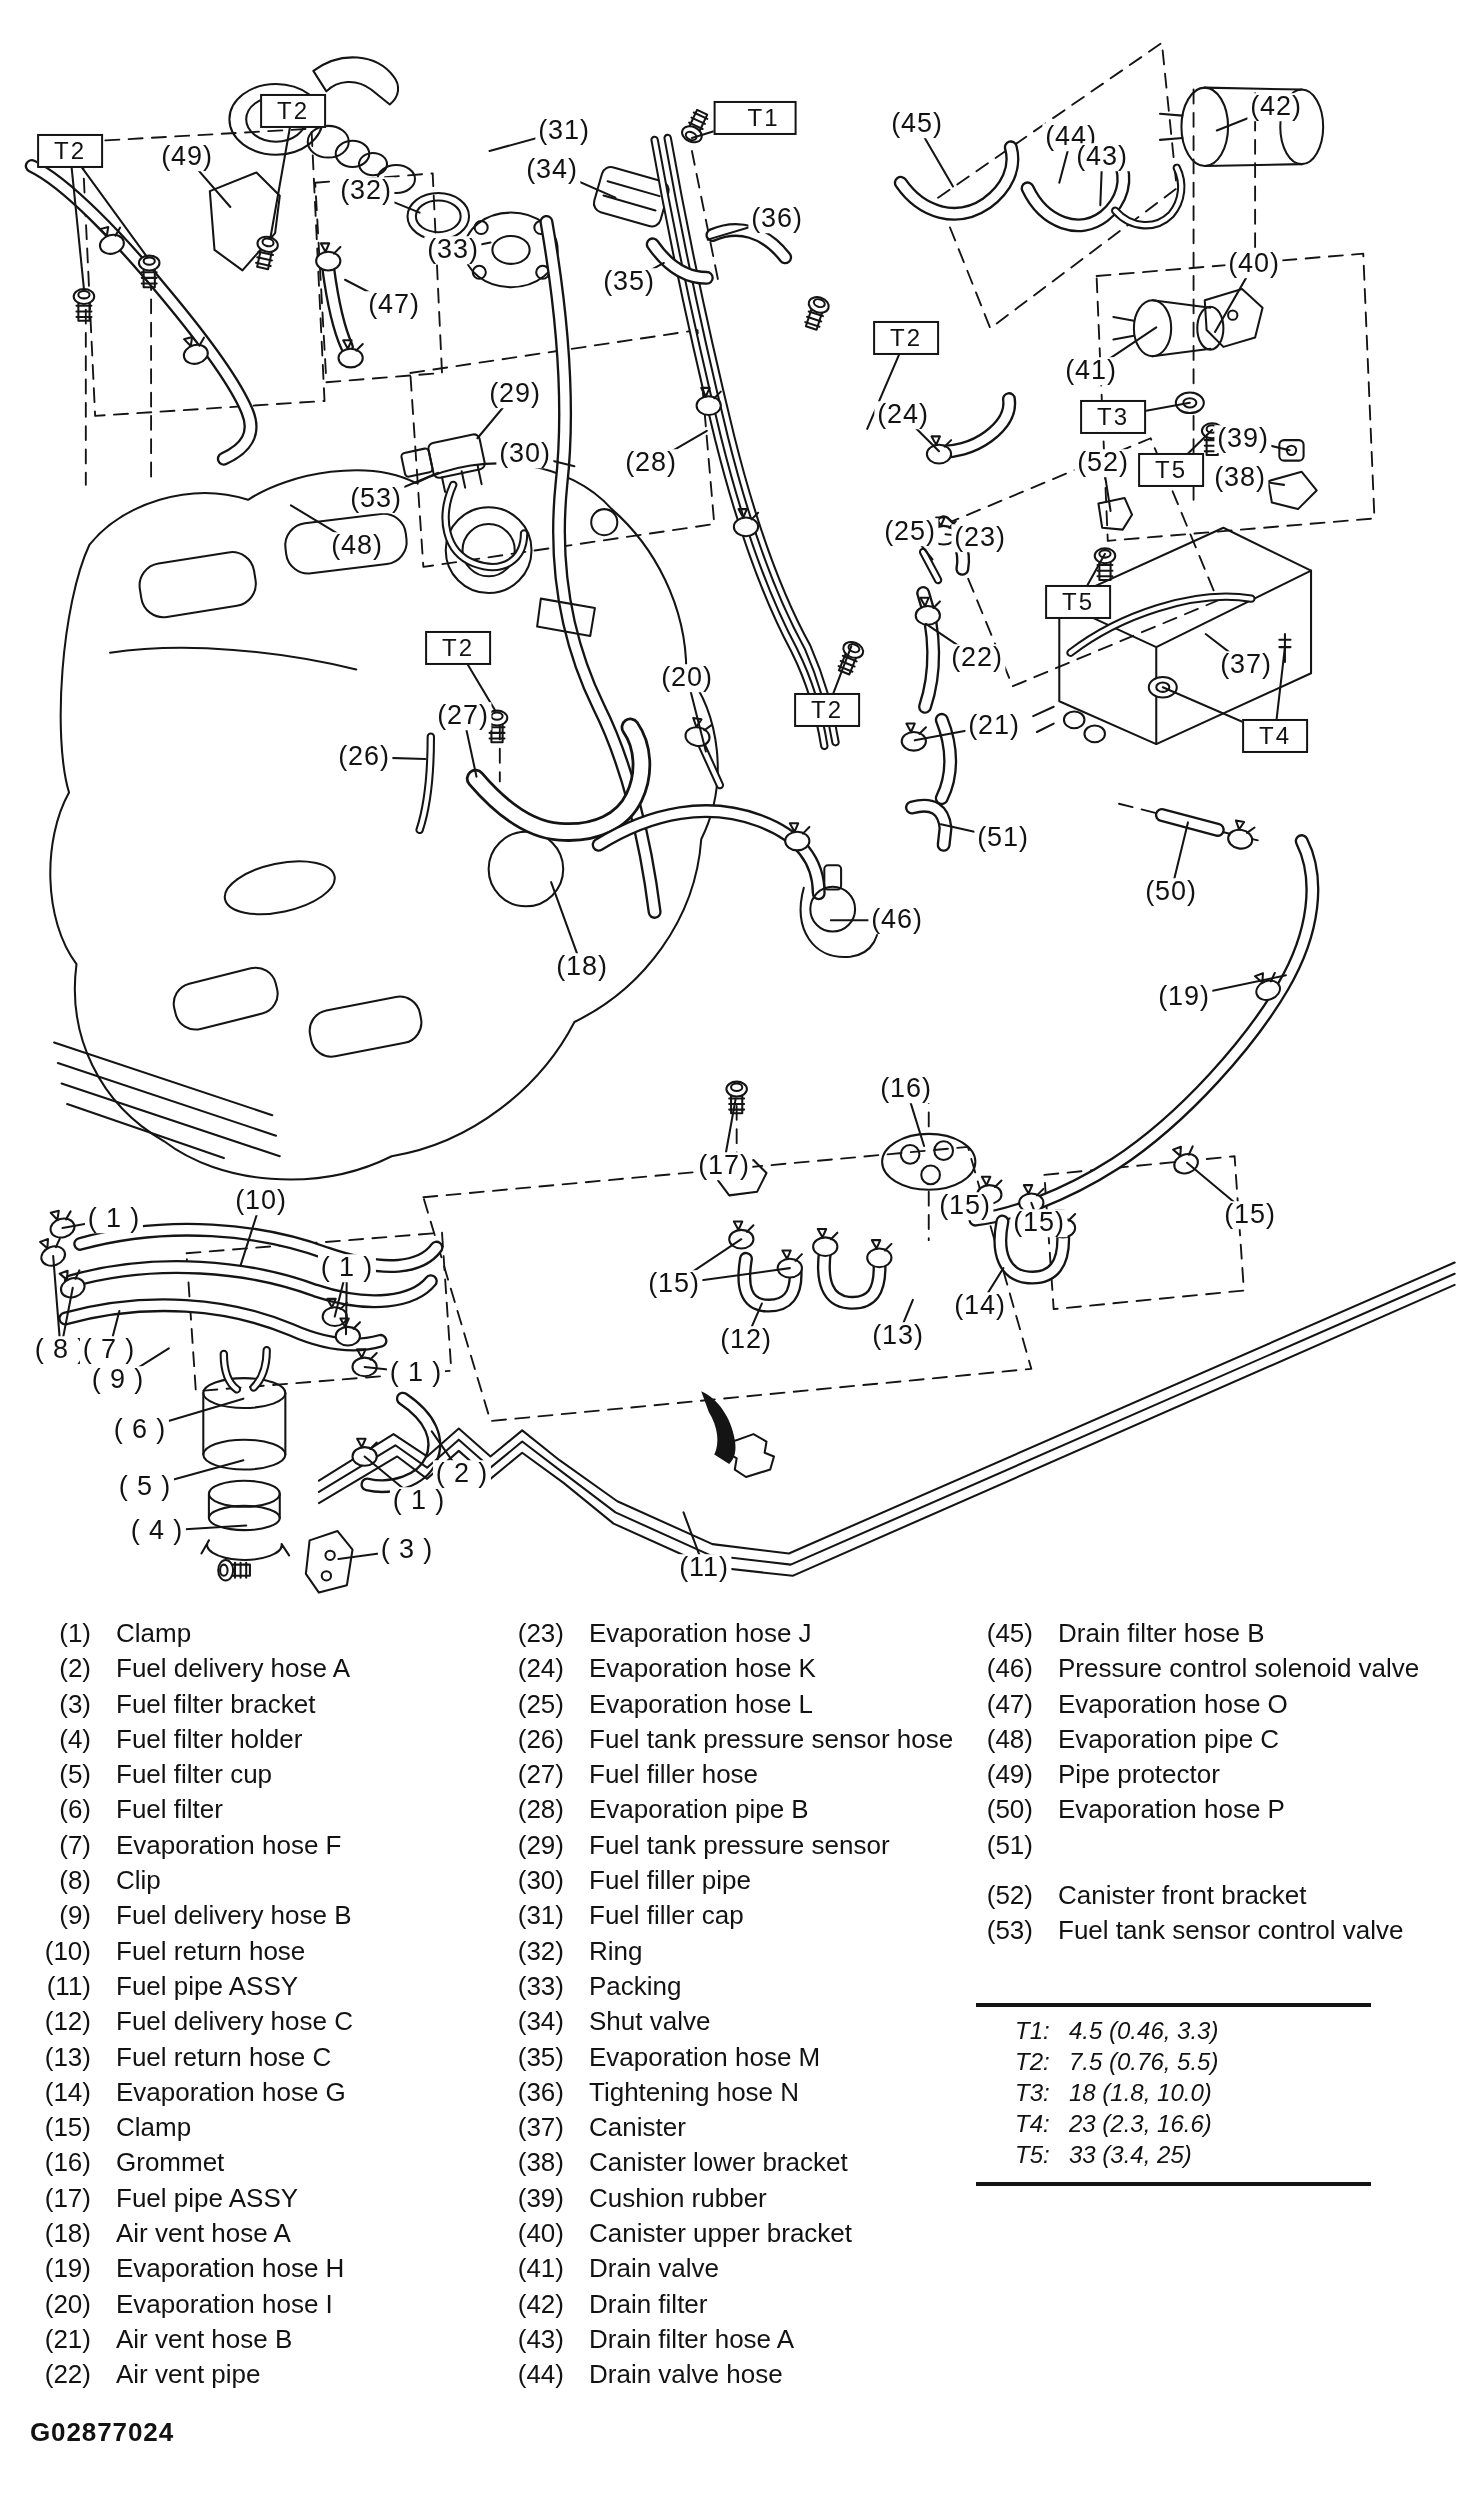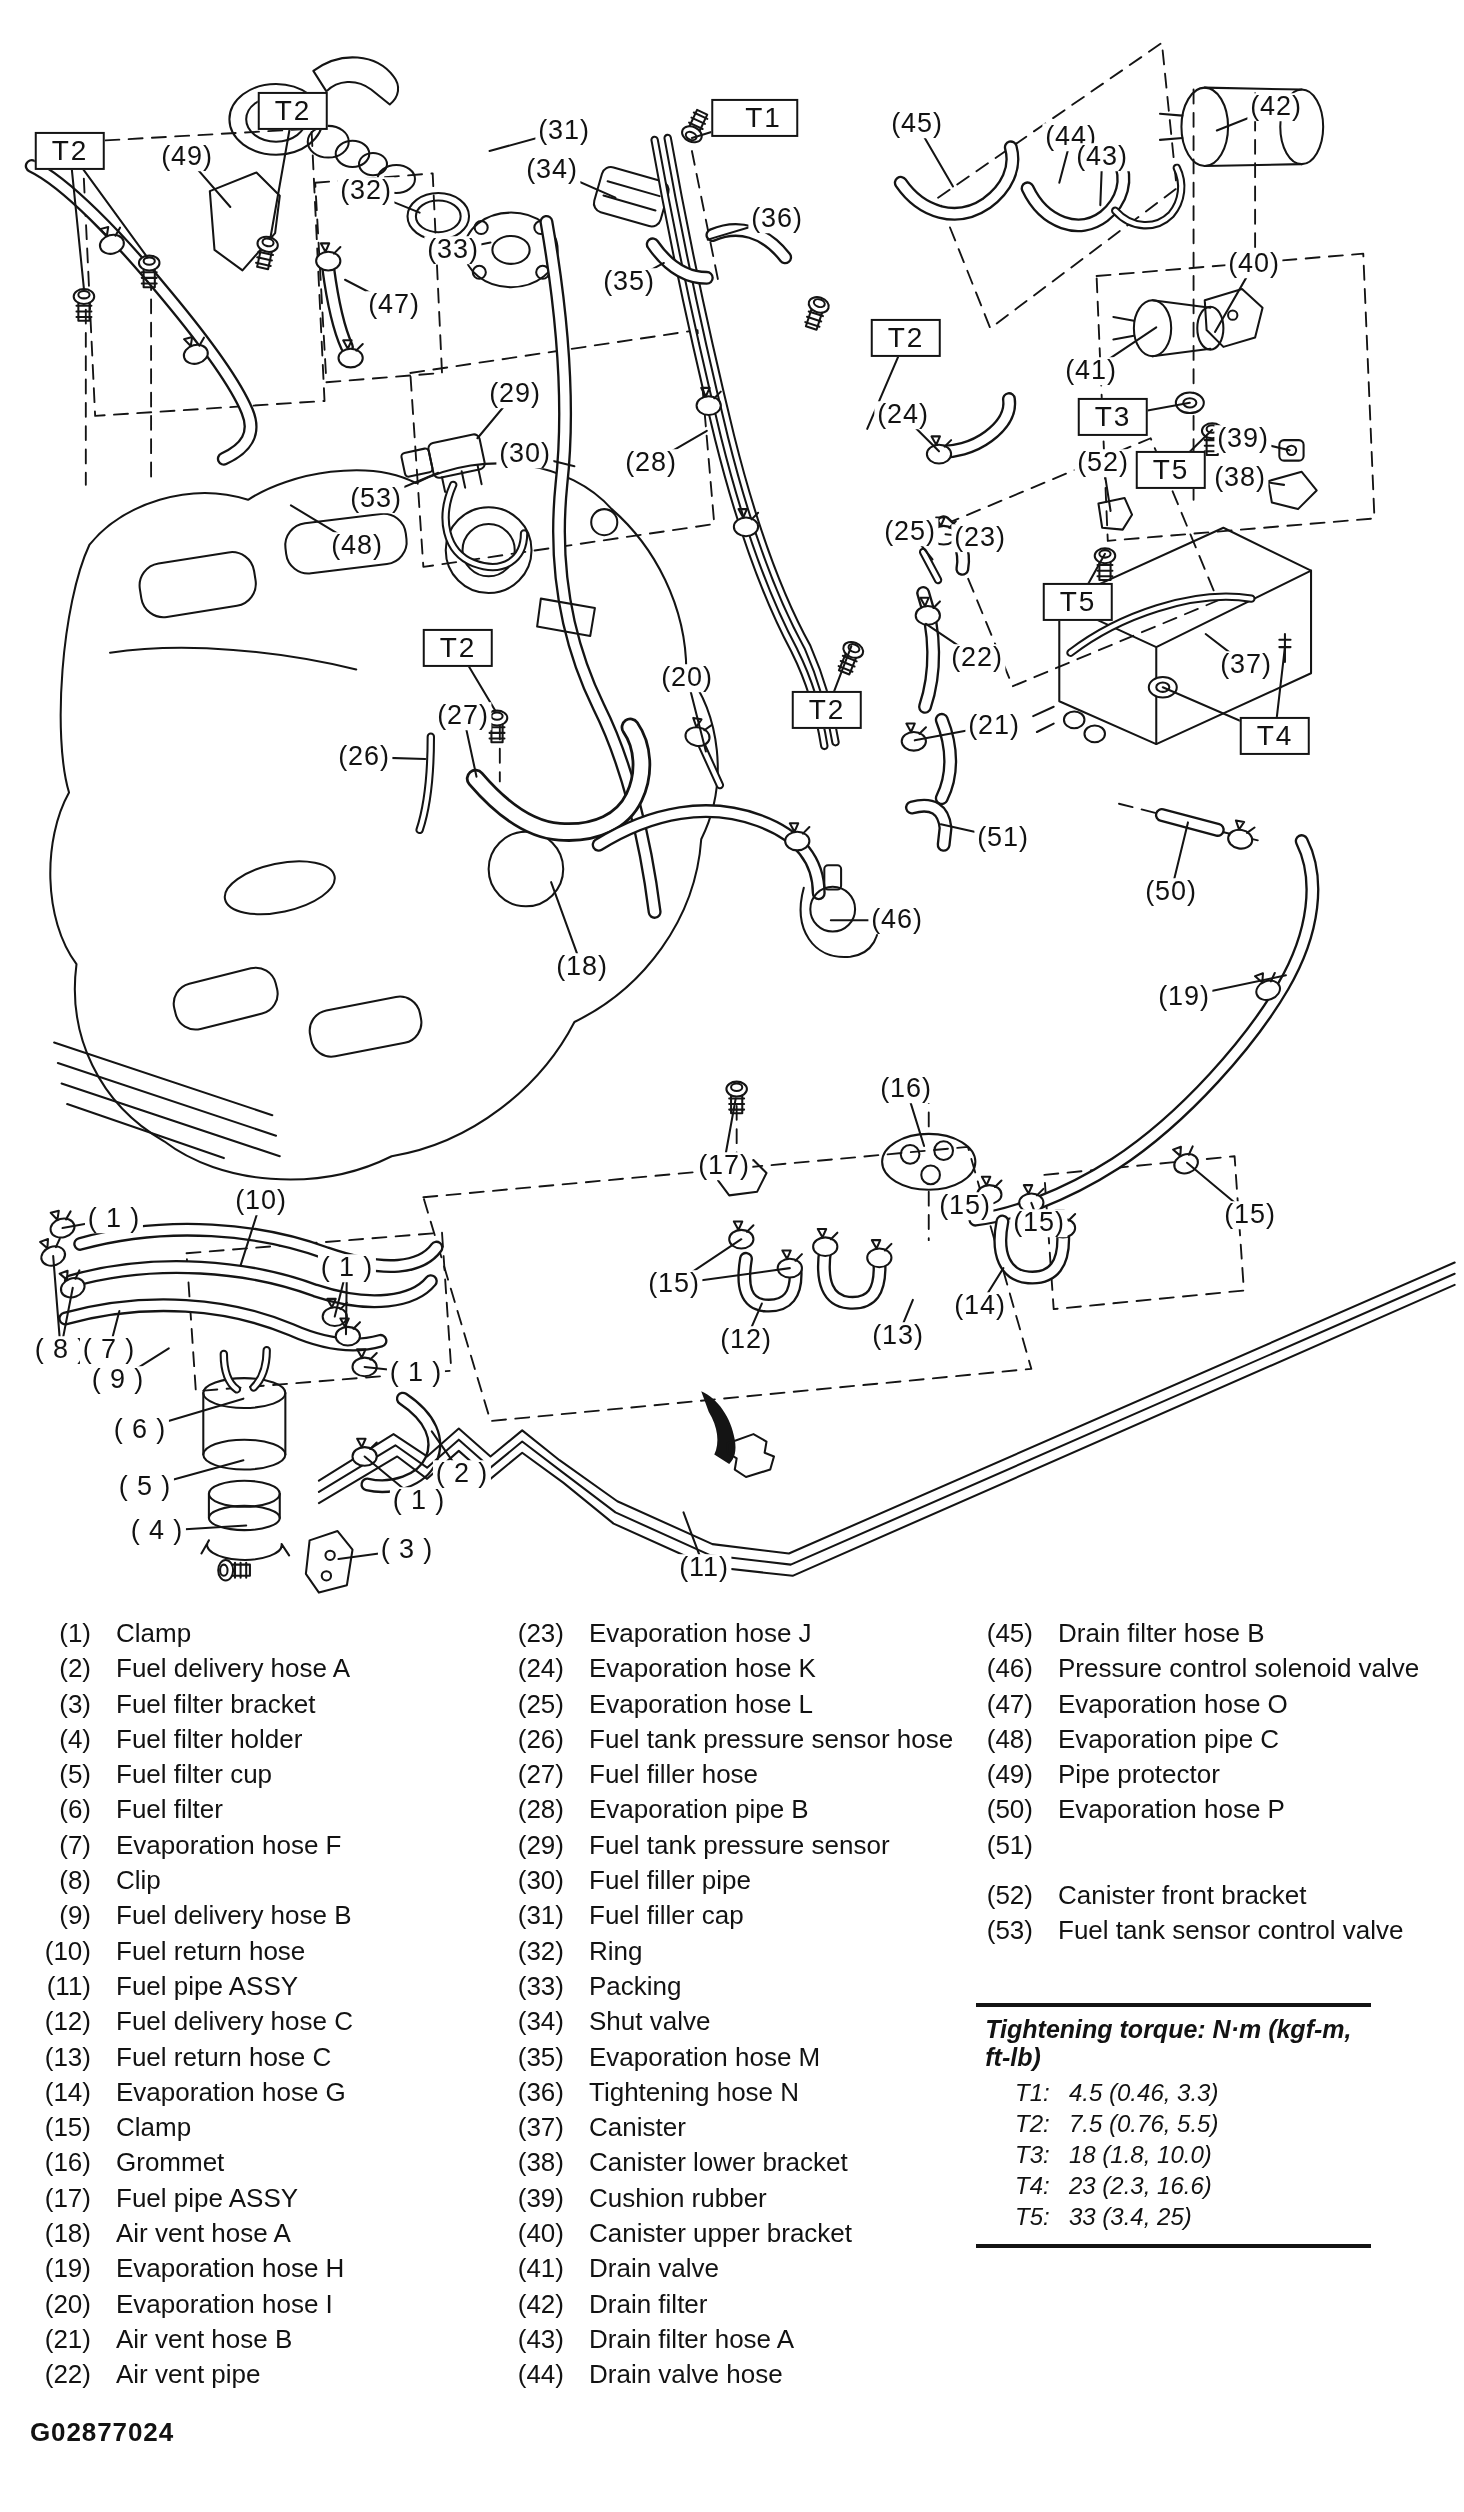--- a/index.html
+++ b/index.html
@@ -12,21 +12,21 @@
   #art .tube{stroke-width:15;stroke:#141414}
   #art .tube-core{stroke-width:10;stroke:#fff}
   #art .tube2{stroke-width:9;stroke:#141414}
   #art .tube2-core{stroke-width:4.6;stroke:#fff}
   #art .tube3{stroke-width:21;stroke:#141414}
   #art .tube3-core{stroke-width:15;stroke:#fff}
   #art .solid{fill:#141414;stroke:none}
   #leaders line{stroke:#141414;stroke-width:2.2}
   .co{position:absolute;transform:translate(-50%,-50%);font-size:27px;line-height:1.02;
       letter-spacing:0.9px;background:#fff;padding:0 2.8px;white-space:nowrap;z-index:3}
-  .co-box{border:2.8px solid #141414;padding:2.8px 15px;font-size:28px;letter-spacing:1.9px}
+  .co-box{border:2.8px solid #141414;padding:2.8px 15px;font-size:24px;letter-spacing:1.9px}
   .legend-col{position:absolute;top:1620px;display:flex;flex-direction:column;z-index:2}
   #lc0{left:35px;width:453px}
   #lc1{left:508px;width:459px}
   #lc2{left:977px;width:472px}
   .legend-row{display:flex;align-items:flex-start;margin-bottom:9.3px;font-size:26px;line-height:26px}
   .legend-num{width:56px;text-align:right;flex:none}
   .legend-label{margin-left:25px;flex:1}
   .gap-top{margin-top:15px}
   #torque{position:absolute;left:976px;top:2003px;width:395px;z-index:2;
           border-top:4.7px solid #141414;border-bottom:4.7px solid #141414;padding:7.5px 0 11.2px}
@@ -647,21 +647,20 @@
           <span class="legend-label">Canister front bracket</span>
         </div>
         <div class="legend-row">
           <span class="legend-num">(53)</span>
           <span class="legend-label">Fuel tank sensor control valve</span>
         </div>
       </div>
   </div>
 
   <div id="torque">
-    <div id="torque-title">Tightening torque: N·m (kgf-m, ft-lb)</div>
     <div id="torque-rows">
         <div class="torque-row">
           <span class="torque-ref">T1:</span>
           <span class="torque-val">4.5 (0.46, 3.3)</span>
         </div>
         <div class="torque-row">
           <span class="torque-ref">T2:</span>
           <span class="torque-val">7.5 (0.76, 5.5)</span>
         </div>
         <div class="torque-row">

